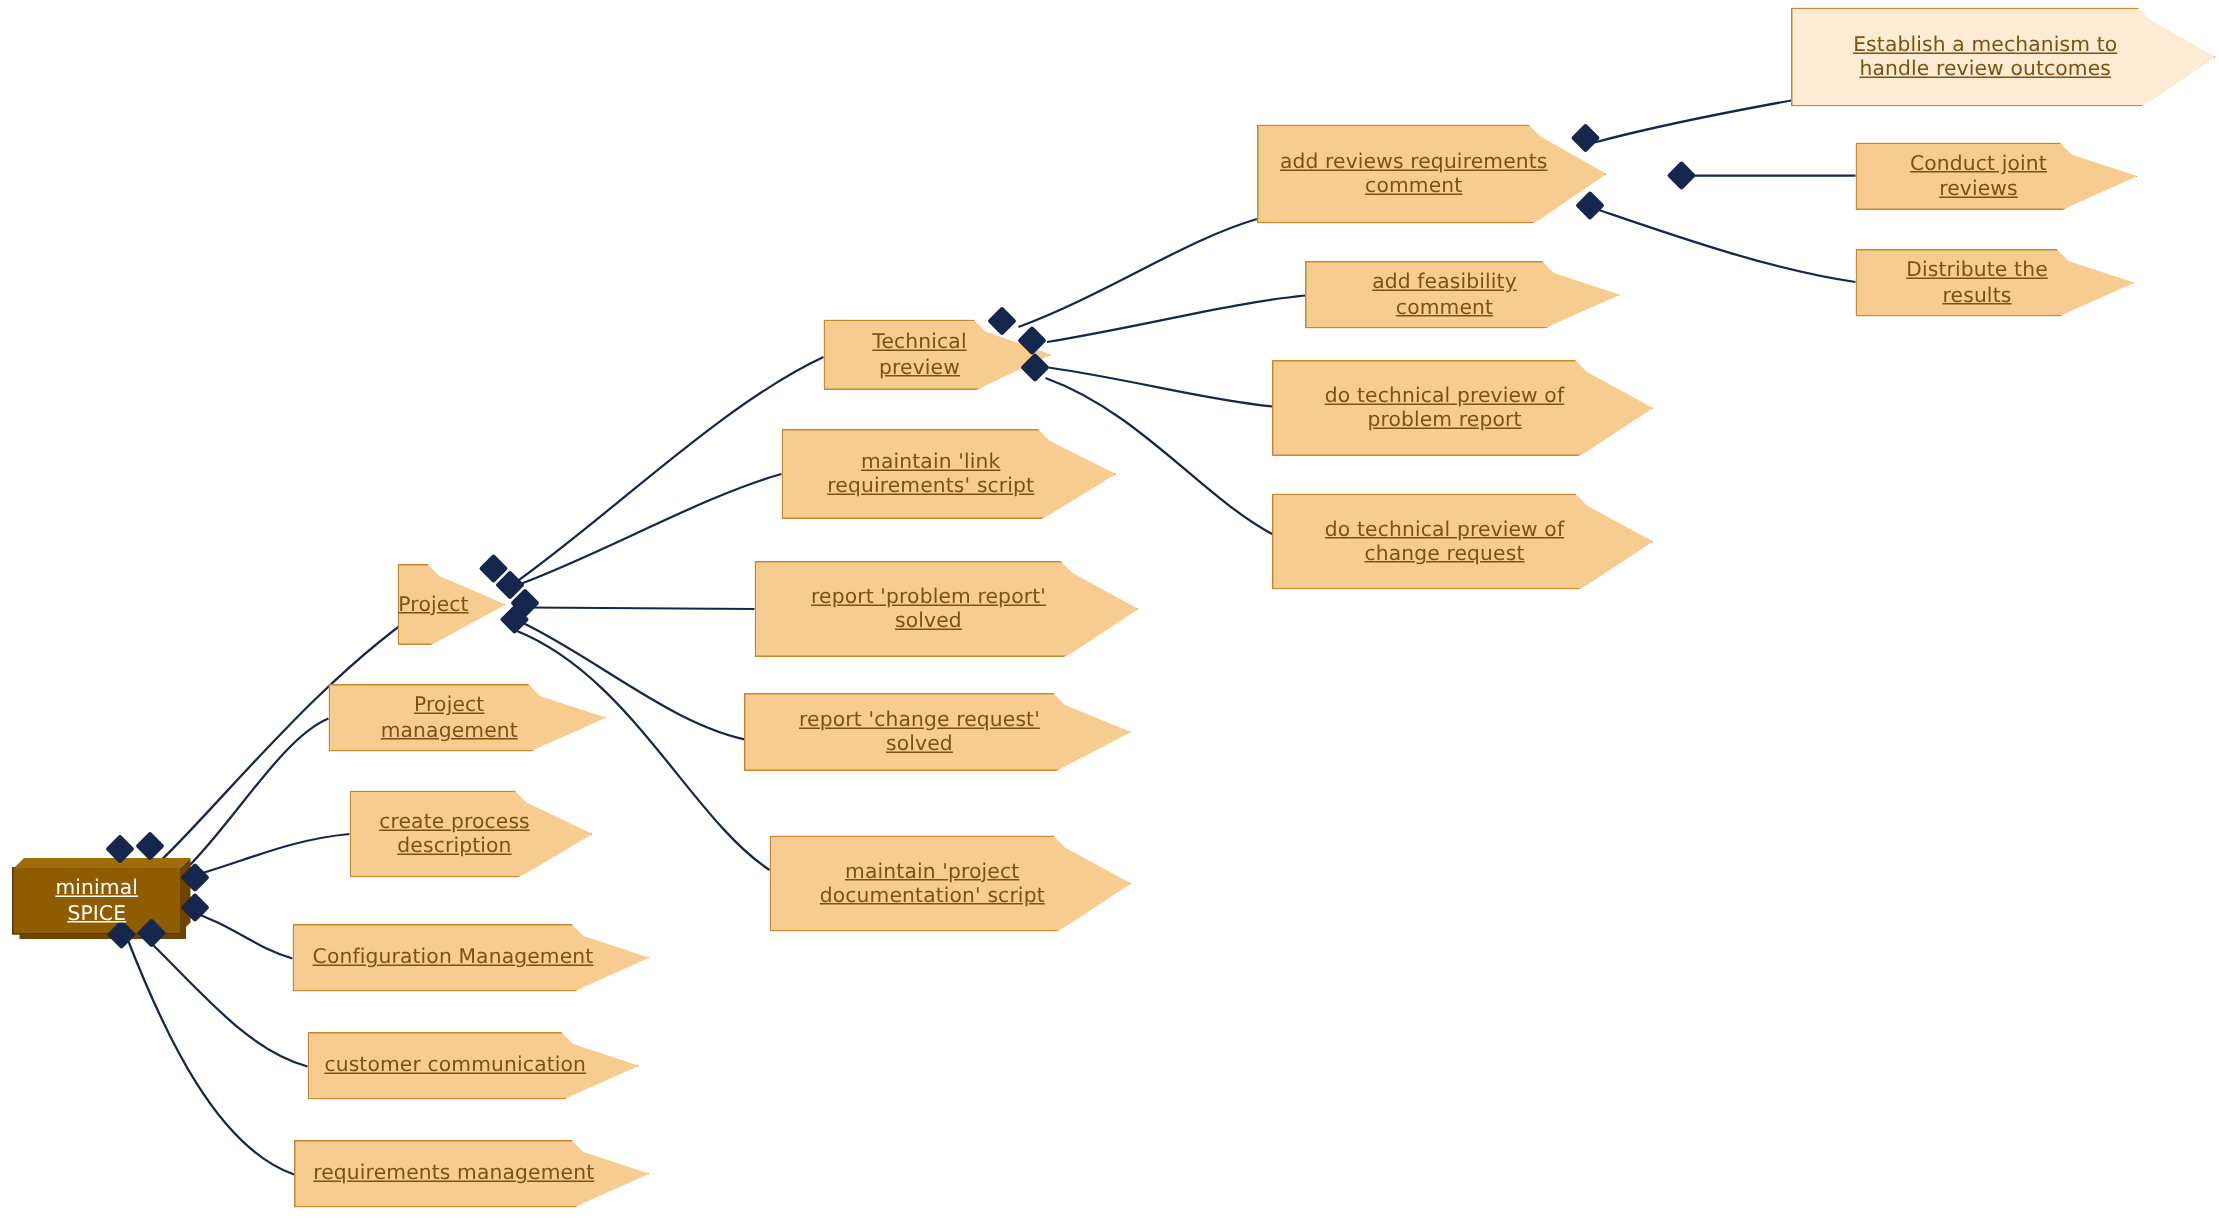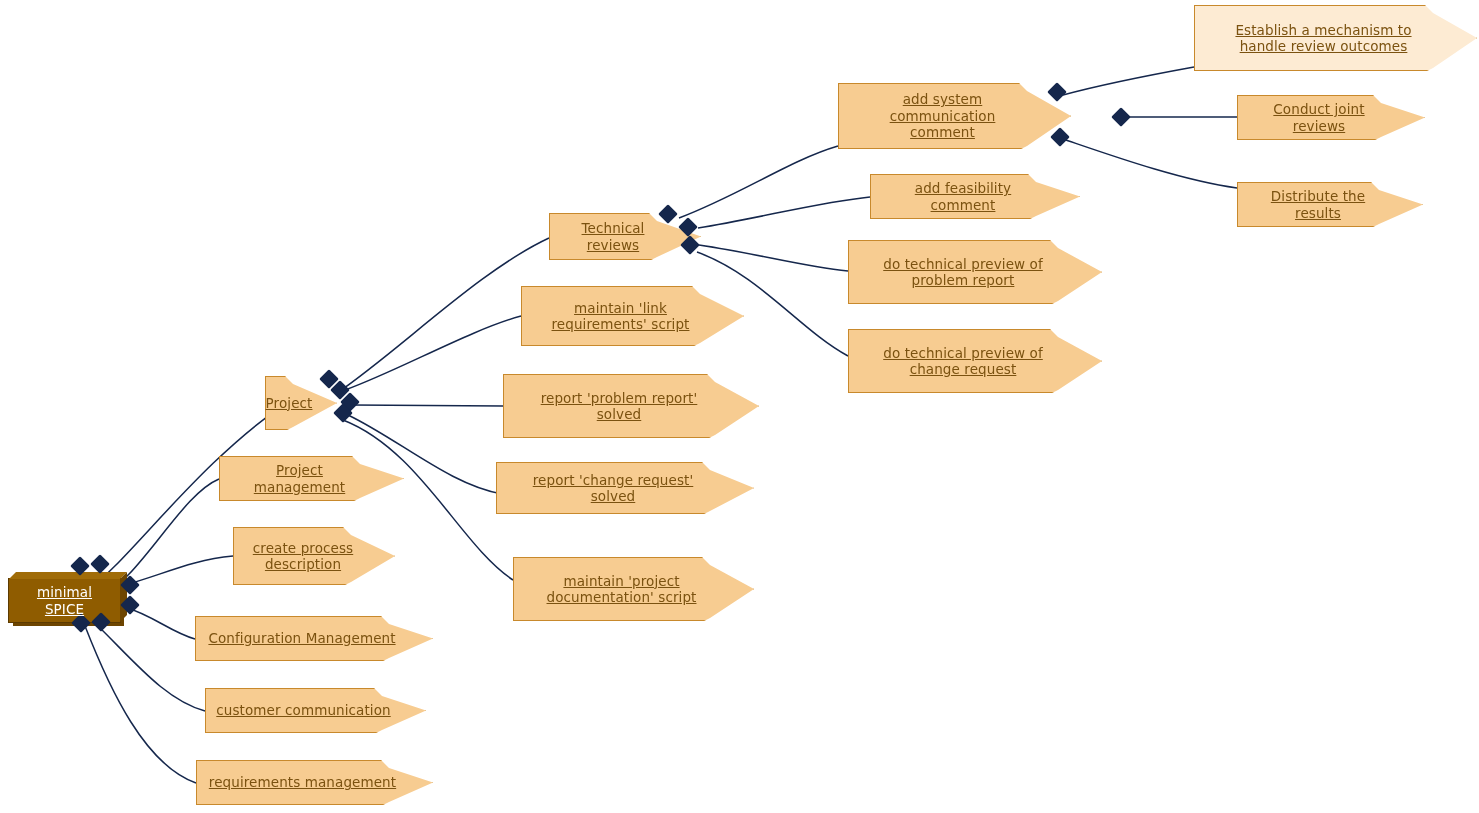--- a/index.html
+++ b/index.html
@@ -127,40 +127,40 @@
     </svg>
 
   <div id="node-layer">
       <div class="node activity" style="left: 265px; top: 376px; width: 72px; height: 54px;"><span class="node-label">Project</span></div>
       <div class="node activity" style="left: 219px; top: 456px; width: 185px; height: 45px;"><span class="node-label">Project management</span></div>
       <div class="node activity" style="left: 233px; top: 527px; width: 162px; height: 58px; padding-left: 12px;"><span class="node-label">create process
 description</span></div>
       <div class="node activity" style="left: 195px; top: 616px; width: 238px; height: 45px;"><span class="node-label">Configuration Management</span></div>
       <div class="node activity" style="left: 205px; top: 688px; width: 221px; height: 45px;"><span class="node-label">customer communication</span></div>
       <div class="node activity" style="left: 196px; top: 760px; width: 237px; height: 45px;"><span class="node-label">requirements management</span></div>
-      <div class="node activity" style="left: 549px; top: 213px; width: 152px; height: 47px;"><span class="node-label">Technical reviews</span></div>
+      <div class="node activity" style="left: 549px; top: 213px; width: 152px; height: 47px;"><span class="node-label">Technical preview</span></div>
       <div class="node activity" style="left: 521px; top: 286px; width: 223px; height: 60px;"><span class="node-label">maintain 'link
 requirements' script</span></div>
       <div class="node activity" style="left: 503px; top: 374px; width: 256px; height: 64px;"><span class="node-label">report 'problem report'
 solved</span></div>
       <div class="node activity" style="left: 496px; top: 462px; width: 258px; height: 52px;"><span class="node-label">report 'change request'
 solved</span></div>
       <div class="node activity" style="left: 513px; top: 557px; width: 241px; height: 64px;"><span class="node-label">maintain 'project
 documentation' script</span></div>
-      <div class="node activity" style="left: 838px; top: 83px; width: 233px; height: 66px;"><span class="node-label">add system communication
+      <div class="node activity" style="left: 838px; top: 83px; width: 233px; height: 66px;"><span class="node-label">add reviews requirements
 comment</span></div>
       <div class="node activity" style="left: 870px; top: 174px; width: 210px; height: 45px;"><span class="node-label">add feasibility comment</span></div>
       <div class="node activity" style="left: 848px; top: 240px; width: 254px; height: 64px;"><span class="node-label">do technical preview of
 problem report</span></div>
       <div class="node activity" style="left: 848px; top: 329px; width: 254px; height: 64px;"><span class="node-label">do technical preview of
 change request</span></div>
       <div class="node activity pale" style="left: 1194px; top: 5px; width: 283px; height: 66px;"><span class="node-label">Establish a mechanism to
 handle review outcomes</span></div>
       <div class="node activity" style="left: 1237px; top: 95px; width: 188px; height: 45px; justify-content: center;"><span class="node-label">Conduct joint reviews</span></div>
-      <div class="node activity" style="left: 1237px; top: 166px; width: 186px; height: 45px; margin-top: 16px;"><span class="node-label">Distribute the results</span></div>
+      <div class="node activity" style="left: 1237px; top: 166px; width: 186px; height: 45px;"><span class="node-label">Distribute the results</span></div>
     </div>
 
   <div class="node root" id="root-node" style="left:8px; top:578px; width:113px; height:45px;">
     <span class="root-top"></span>
     <span class="root-side"></span>
     <span class="node-label">minimal SPICE</span>
   </div>
 
   <div id="marker-layer">
       <span class="diamond" style="left: 73px; top: 559px; background: rgb(21, 39, 76);"></span>

